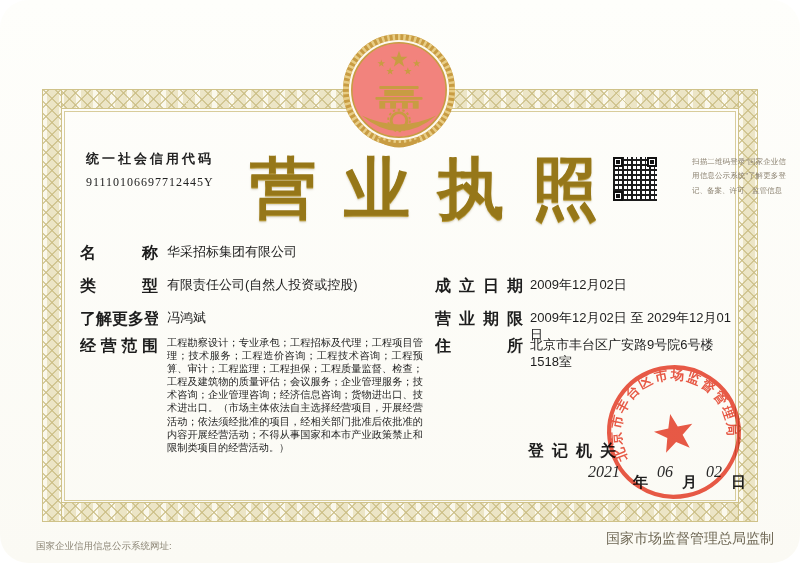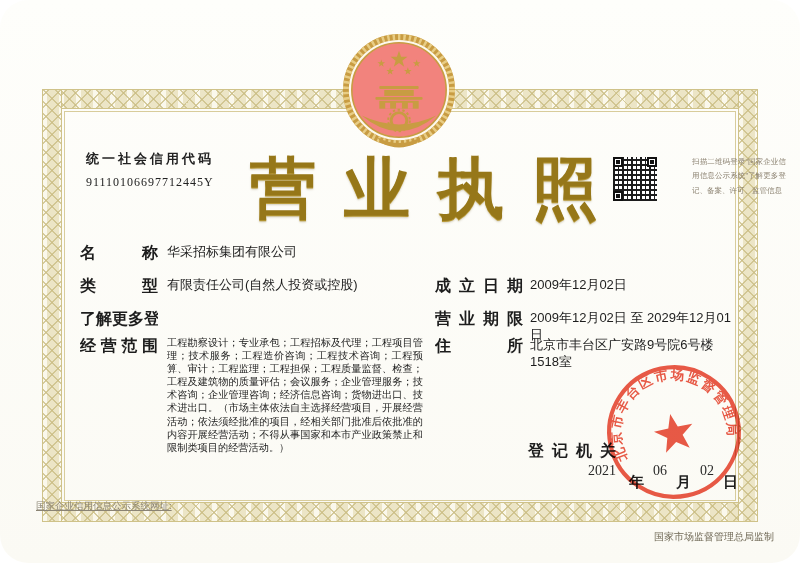--- a/index.html
+++ b/index.html
@@ -78,29 +78,29 @@
   .frow.rcol .fvalue { margin-left:7px; width:206px; }
   .r1 { top:243px; } .r2 { top:276px; } .r3 { top:309px; } .r4 { top:336px; }
   .scope-value { font-size:10.2px !important; line-height:13.1px !important; text-align:justify; }
 
   
   .registrar-label {
     position:absolute; left:528px; top:441px; z-index:2;
     font-size:16px; font-weight:bold; letter-spacing:8px; color:#1d1d1d; white-space:nowrap;
   }
   .date-row { position:absolute; left:588px; top:463px; z-index:2; display:flex; align-items:flex-start; white-space:nowrap; }
-  .dnum { font-family:"Liberation Serif", serif; font-size:14px; color:#2a2a2a; }
+  .dnum { font-family:"Liberation Serif", serif; font-size:16px; color:#2a2a2a;font-style:italic; }
   .dunit { font-size:15px; font-weight:bold; color:#1d1d1d; position:relative; top:10px; }
   .dsp-a { margin-left:13px; } .dsp-b { margin-left:9px; }
 
   .seal { position:absolute; left:602px; top:360px; width:144px; height:144px; z-index:7; opacity:.88; mix-blend-mode:multiply; }
 
   
-  .pfoot-left  { position:absolute; left:36px;  top:500px; font-size:9.5px;  color:#8b8474; z-index:2;text-decoration:underline; }
-  .pfoot-right { position:absolute; right:26px; top:530px; font-size:10px; color:#6f6855; z-index:2;text-align:center; }
+  .pfoot-left  { position:absolute; left:36px;  top:540px; font-size:9.5px;  color:#8b8474; z-index:2; }
+  .pfoot-right { position:absolute; right:26px; top:530px; font-size:14px; color:#6f6855; z-index:2;text-align:center; }
 </style>
 </head>
 <body>
 
 <div class="sheet">
 
   <div class="bstrip top"></div>
   <div class="bstrip bottom"></div>
   <div class="bstrip left"></div>
   <div class="bstrip right"></div>
@@ -160,20 +160,21 @@
   <div class="frow lcol r1">
     <span class="flabel">名称</span>
     <span class="fvalue">华采招标集团有限公司</span>
   </div>
   <div class="frow lcol r2">
     <span class="flabel">类型</span>
     <span class="fvalue">有限责任公司(自然人投资或控股)</span>
   </div>
   <div class="frow lcol r3">
     <span class="flabel">了解更多登记</span>
+    <span class="fvalue">冯鸿斌</span>
   </div>
   <div class="frow lcol r4">
     <span class="flabel">经营范围</span>
     <span class="fvalue scope-value">工程勘察设计；专业承包；工程招标及代理；工程项目管理；技术服务；工程造价咨询；工程技术咨询；工程预算、审计；工程监理；工程担保；工程质量监督、检查；工程及建筑物的质量评估；会议服务；企业管理服务；技术咨询；企业管理咨询；经济信息咨询；货物进出口、技术进出口。（市场主体依法自主选择经营项目，开展经营活动；依法须经批准的项目，经相关部门批准后依批准的内容开展经营活动；不得从事国家和本市产业政策禁止和限制类项目的经营活动。）</span>
   </div>
 
   <div class="frow rcol r2">
     <span class="flabel">成立日期</span>
     <span class="fvalue">2009年12月02日</span>
   </div>

